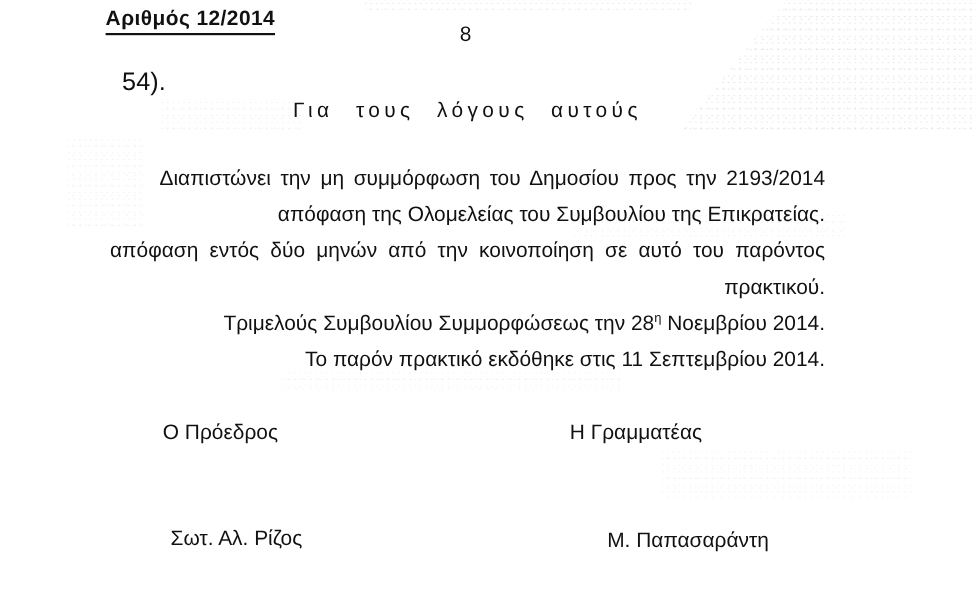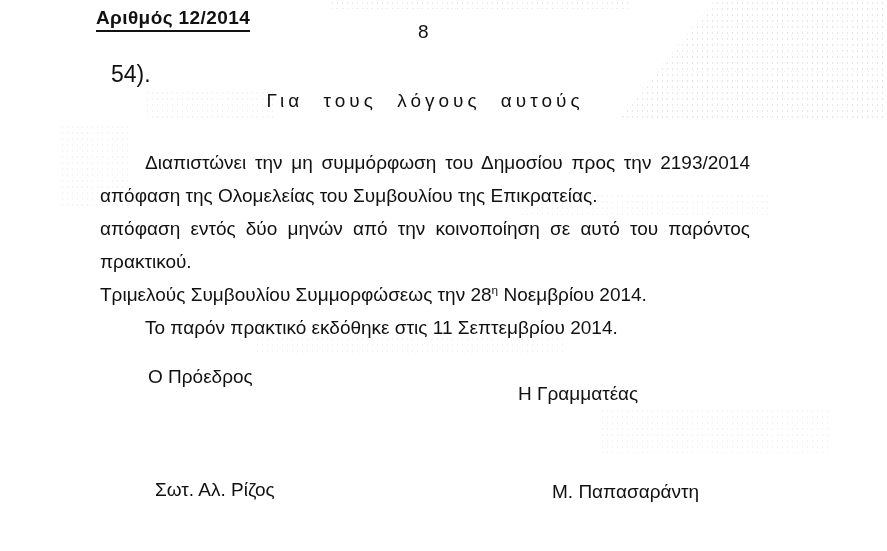--- a/index.html
+++ b/index.html
@@ -28,33 +28,33 @@
     letter-spacing:4px;word-spacing:11px;
   }
   .bodyblock{
     left:100px;top:122px;width:650px;
     font-size:19px;
     margin-top:24px;
   }
   .line{
     line-height:33px;height:33px;
     white-space:nowrap;
-    text-align:left;
+    text-align:right;
   }
   .line.j{
     white-space:normal;
     text-align:justify;
     text-align-last:justify;
     text-justify:inter-word;
   }
   .line.ind{padding-left:45px;}
   .line.j.ind{width:605px;}
   sup{font-size:.62em;vertical-align:super;line-height:0;}
   .sig{font-size:19px;}
-  .sig-tl{left:148px;top:366px;}
+  .sig-tl{left:148px;top:383px;}
   .sig-tr{left:518px;top:383px;}
   .sig-nl{left:155px;top:479px;}
   .sig-nr{left:520px;top:481px;margin-left:32px;}
   
   .noise{
     position:absolute;
     background-image:
       radial-gradient(circle, rgba(110,110,110,.55) .7px, transparent .8px),
       radial-gradient(circle, rgba(140,140,140,.45) .6px, transparent .8px);
     background-size:5px 6px,7px 9px;

